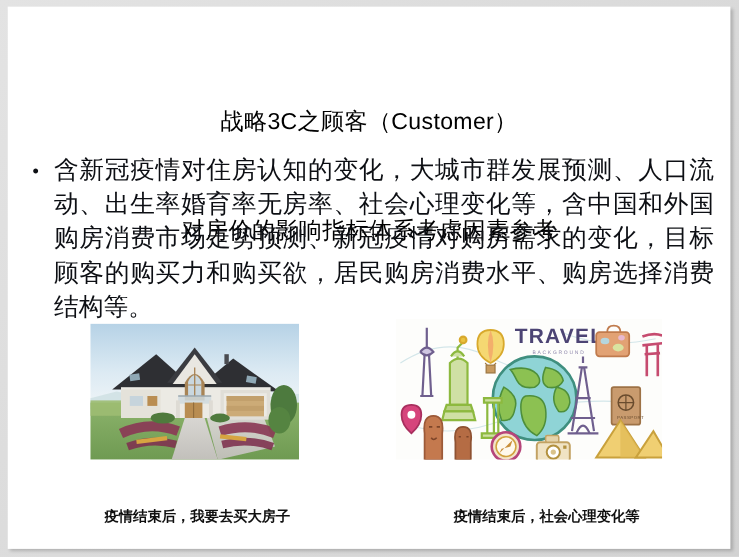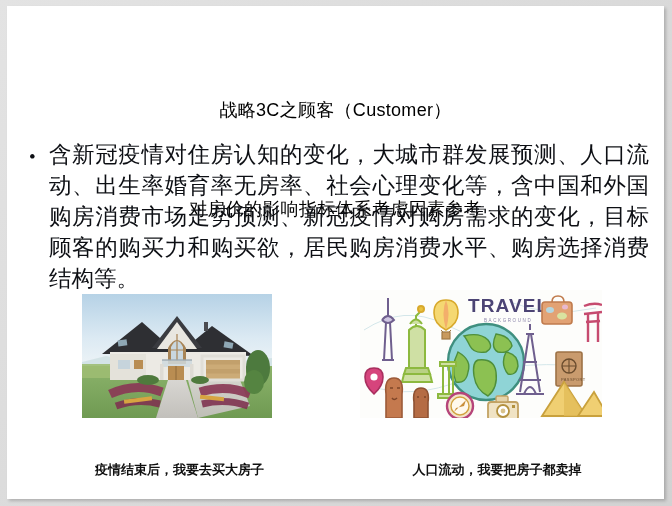--- a/index.html
+++ b/index.html
@@ -18,21 +18,21 @@
     background:#ffffff;box-sizing:border-box;
     box-shadow:2px 2px 3px rgba(0,0,0,.20);
     overflow:hidden;
   }
 
   
   .title-block{
     position:absolute;left:0;top:22px;width:657px;
     text-align:center;color:#000000;
     font-family:"Liberation Sans","DejaVu Sans",sans-serif;
-    font-size:18px;line-height:33px;letter-spacing:.3px;
+    font-size:21px;line-height:33px;letter-spacing:.3px;
     white-space:pre;
   }
   .title-line{display:block;}
 
   
   .body-block{
     position:absolute;left:22px;top:135px;width:620px;
     color:#0d0f14;
     font-family:"Liberation Serif","DejaVu Serif",serif;
     font-size:22.5px;line-height:31px;
@@ -282,18 +282,18 @@
 
         <g>
           <path d="M182 126 L204 92 L226 126 Z" fill="#f0cf72" stroke="#c9a13c" stroke-width="1.8"></path>
           <path d="M204 92 L204 126 L226 126 Z" fill="#e2bc57" opacity=".8"></path>
           <path d="M218 126 L234 102 L248 126 Z" fill="#f0cf72" stroke="#c9a13c" stroke-width="1.8"></path>
         </g>
       </svg>
     </div>
 
     <div class="cap" id="travel-cap">
-      <div>人口流动，我要把房子都卖掉</div>
+      <div>疫情结束后，社会心理变化等</div>
       
     </div>
 
   </div>
 </div>
 
 </body></html>

